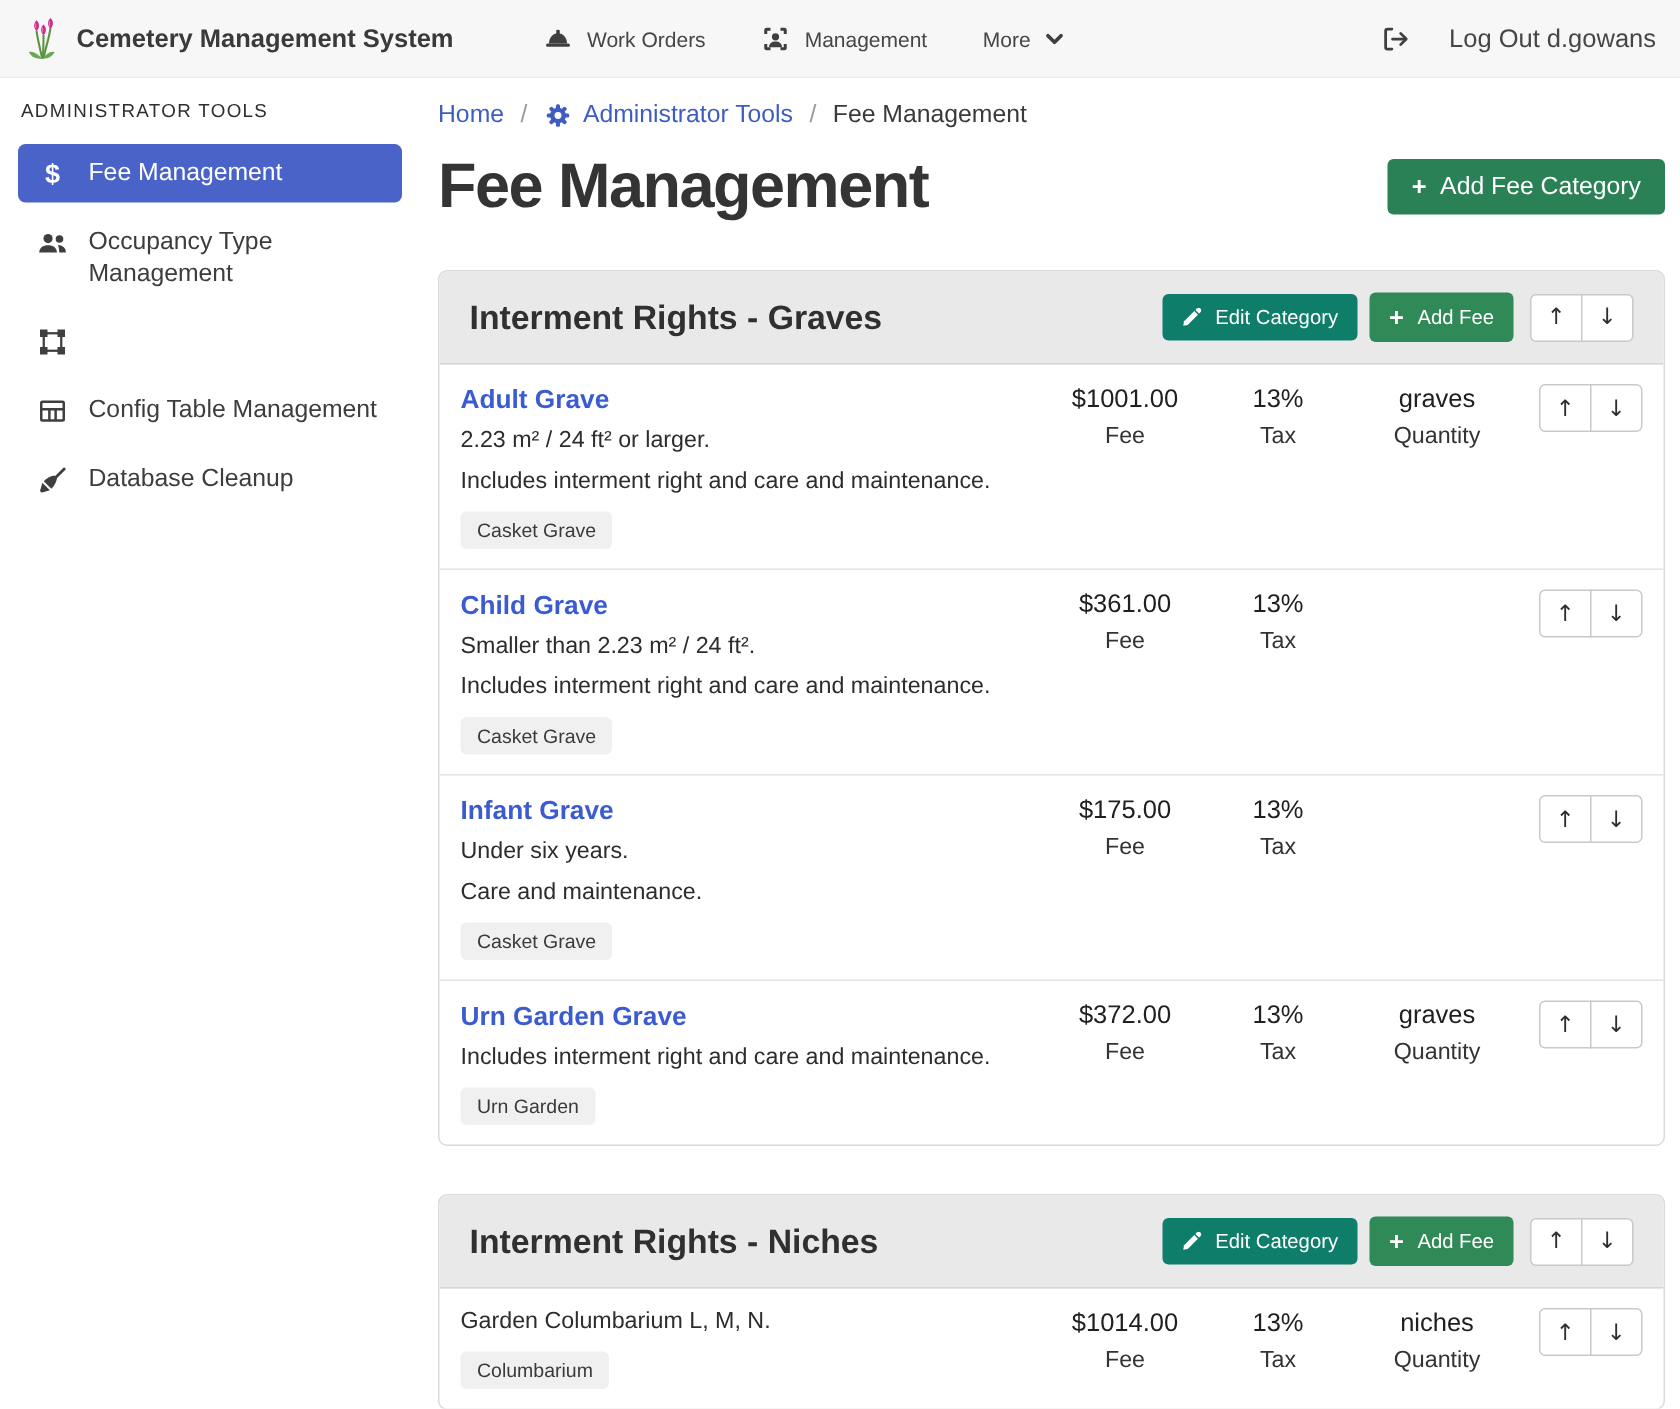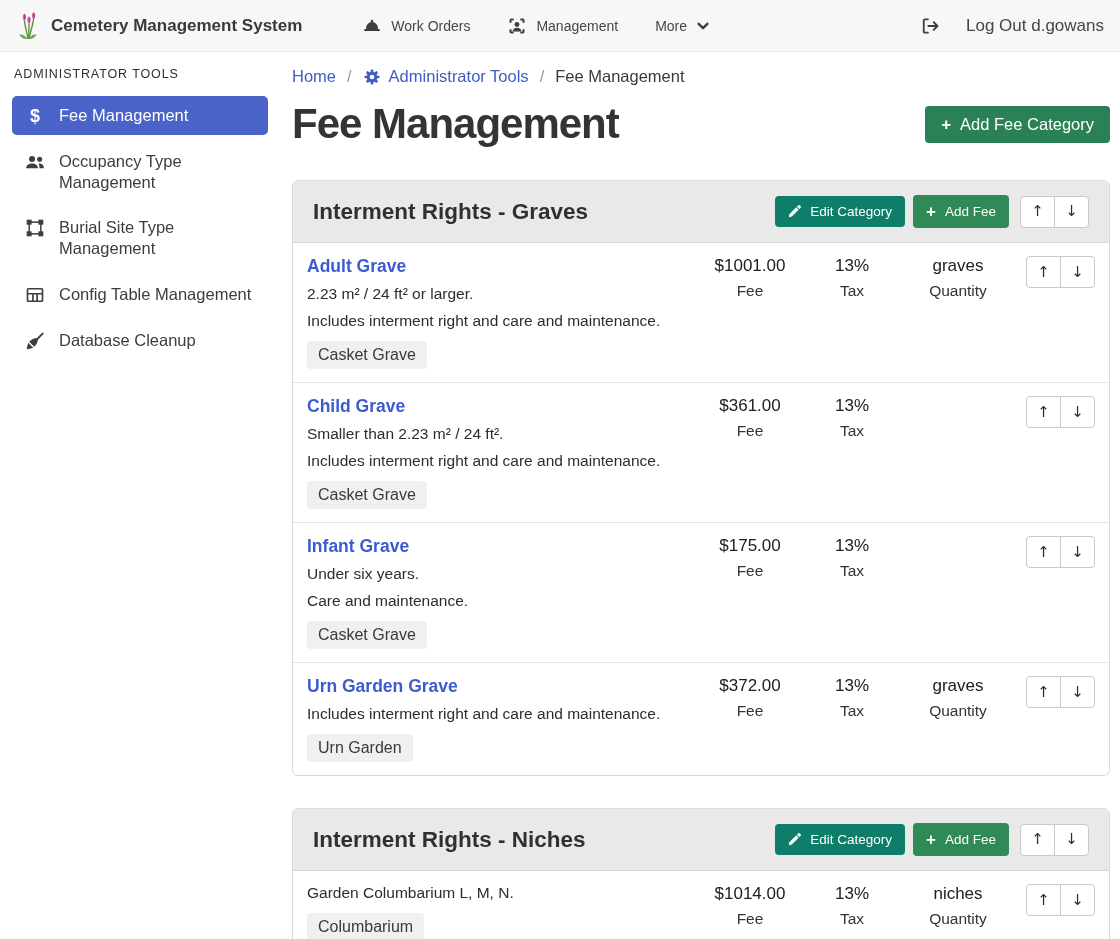--- a/index.html
+++ b/index.html
@@ -66,21 +66,21 @@
 
   
   .fee-row { display: flex; align-items: flex-start; padding: 13px 14px;
     border-bottom: 1px solid #e3e3e3; }
   .fee-row:last-child { border-bottom: none; }
   .fee-main { flex: 1; padding-right: 8px; }
   .fee-name { display: inline-block; font-size: 17.5px; font-weight: 700;
     color: #3b5bd0; text-decoration: none; margin-bottom: 8px; }
   .fee-desc { font-size: 15.5px; color: #2d2d2d; margin-bottom: 9px; }
   .badge { display: inline-block; background: #f0f0f0; border-radius: 4px;
-    padding: 5px 11px; font-size: 16px; color: #3a3a3a; margin-top: 2px; }
+    padding: 5px 11px; font-size: 13px; color: #3a3a3a; margin-top: 2px; }
   .col { width: 104px; text-align: center; flex-shrink: 0; }
   .col-tax { width: 100px; text-align: center; }
   .col-qty { width: 112px; }
   .col-value { font-size: 17px; color: #202020; }
   .col-label { font-size: 15.5px; color: #333; margin-top: 6px; }
   .row-arrows { margin-left: 12px; }
 </style>
 </head>
 <body>
 
@@ -183,21 +183,20 @@
         <svg width="20" height="20" viewBox="0 0 24 24">
           <rect x="5" y="5" width="14" height="14" fill="none" stroke="currentColor" stroke-width="1.8"></rect>
           <g fill="currentColor">
             <rect x="2" y="2" width="6" height="6"></rect>
             <rect x="16" y="2" width="6" height="6"></rect>
             <rect x="2" y="16" width="6" height="6"></rect>
             <rect x="16" y="16" width="6" height="6"></rect>
           </g>
         </svg>
       </span>
-      <span>Burial Site Type Management</span>
     </div>
 
     <div class="side-item">
       <span class="icon">
         <svg width="20" height="20" viewBox="0 0 24 24" fill="none" stroke="currentColor" stroke-width="2">
           <rect x="3" y="4.5" width="18" height="15" rx="1"></rect>
           <path d="M3 10.5 H21 M9.5 10.5 V19.5 M14.5 10.5 V19.5"></path>
         </svg>
       </span>
       <span>Config Table Management</span>

